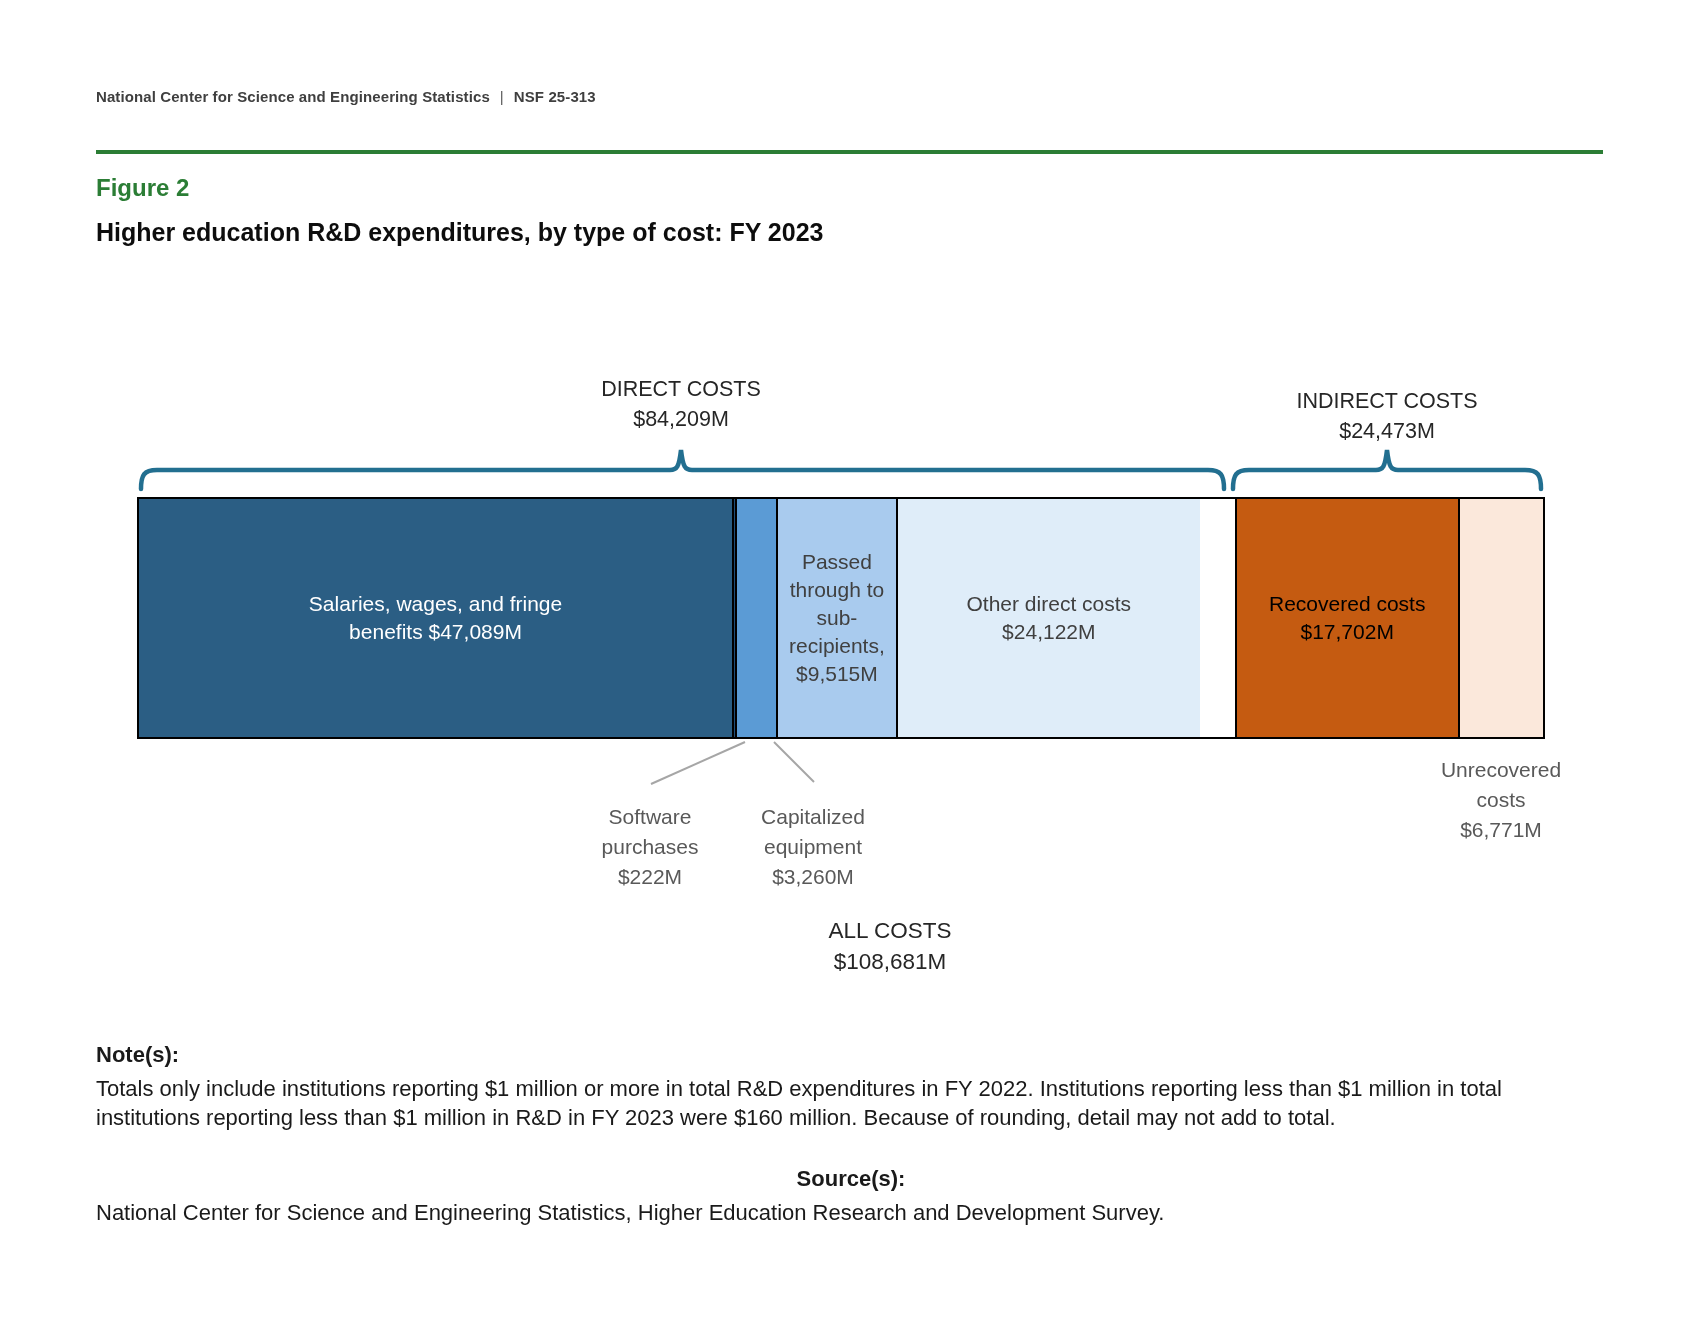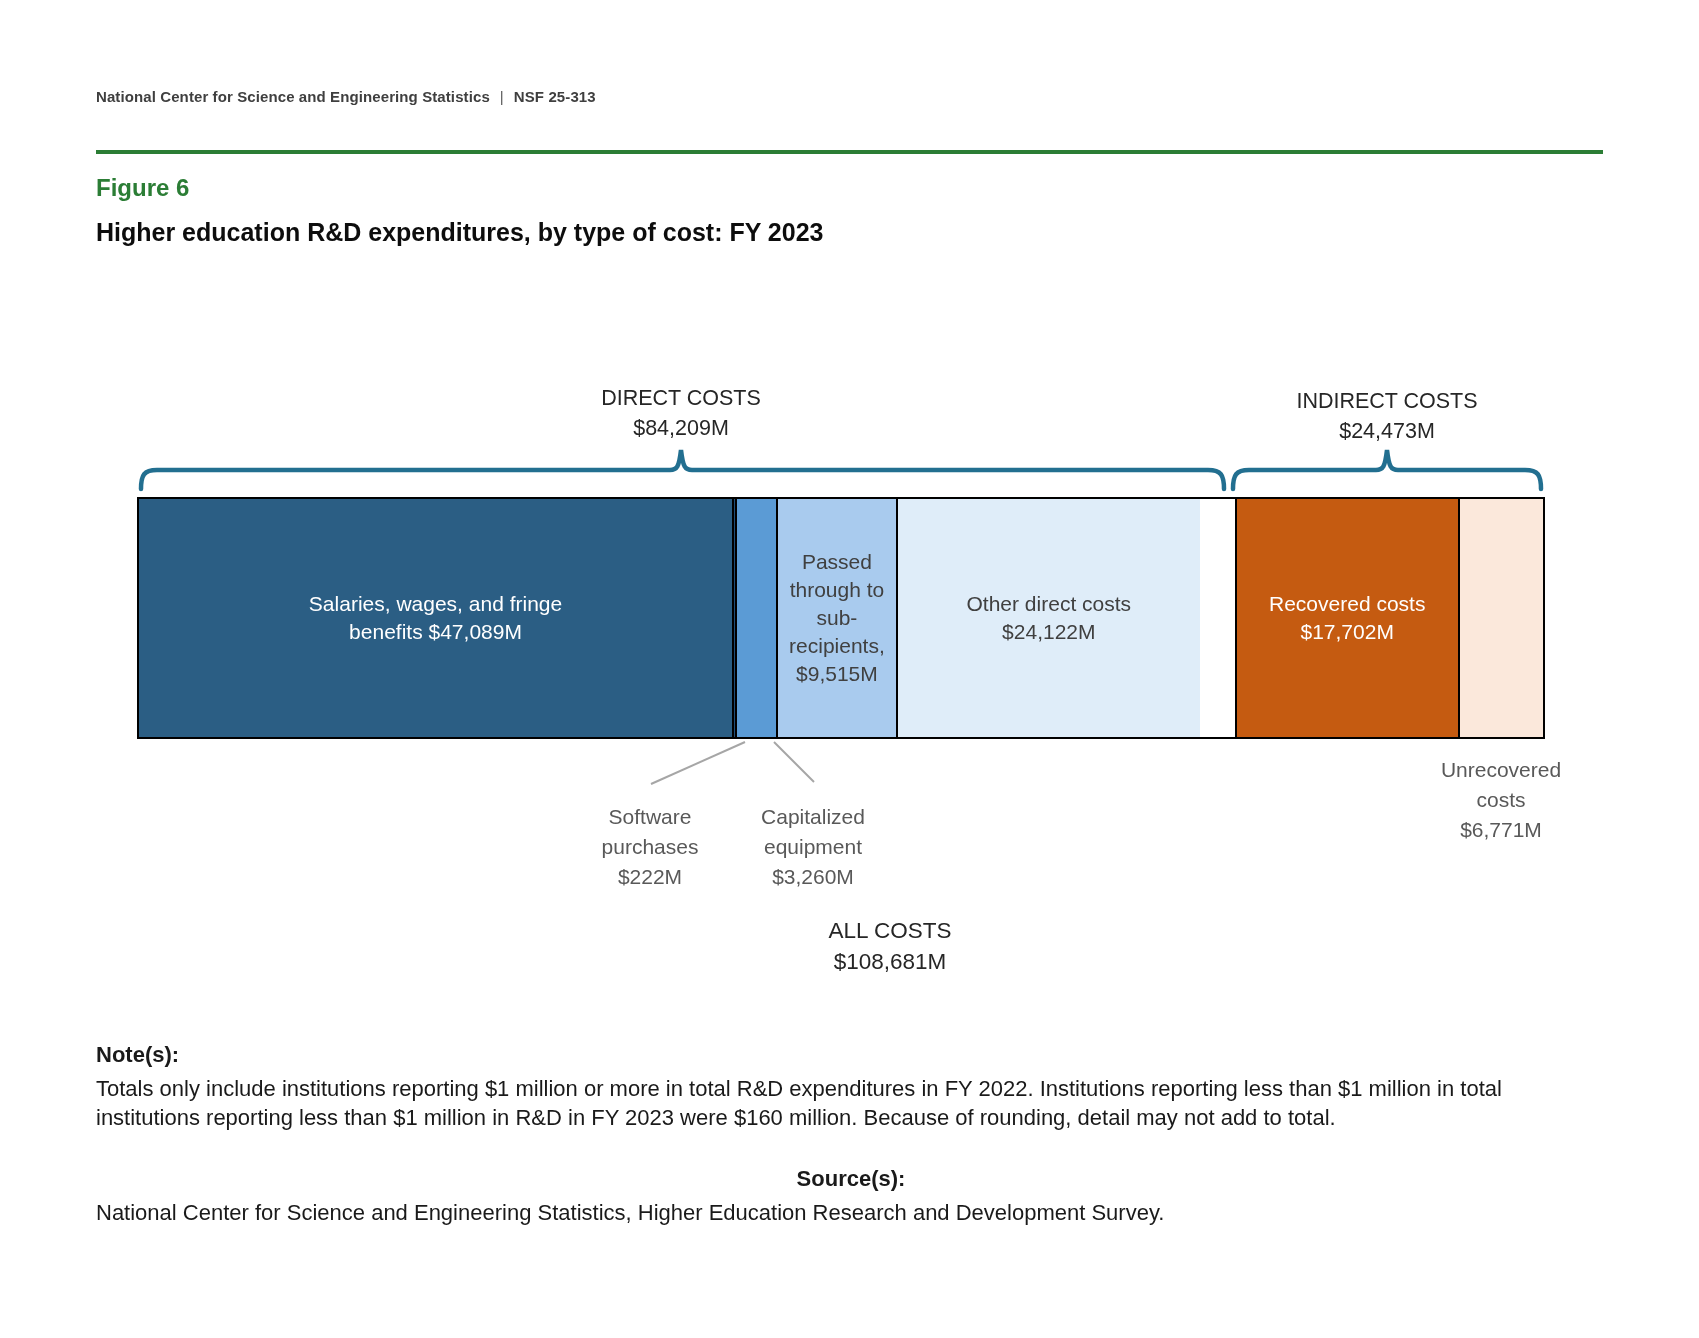--- a/index.html
+++ b/index.html
@@ -10,21 +10,21 @@
   .masthead .sep { margin:0 10px; font-weight:400; color:#5a5a5a; }
 
   .rule { position:absolute; left:96px; top:150px; width:1507px; height:4px; background:#2b7d35; }
 
   .figure-label { position:absolute; left:96px; top:174px; font-size:24px; font-weight:700; color:#2b7d35; }
   .figure-title { position:absolute; left:96px; top:218px; font-size:25px; font-weight:700; color:#0d0d0d; }
 
   .chart { position:absolute; left:137px; top:350px; width:1408px; height:660px; }
 
   .group-heading { position:absolute; transform:translateX(-50%); text-align:center; color:#262626; font-size:21.5px; line-height:30px; white-space:nowrap; }
-  .group-heading.direct { left:544px; top:33px; }
+  .group-heading.direct { left:544px; top:24px; }
   .group-heading.indirect { left:1250px; top:36px; }
 
   .chart-svg { position:absolute; left:0; top:0; width:1408px; height:660px; pointer-events:none; }
 
   .bar { position:absolute; left:0; top:147px; width:1408px; height:242px; display:flex; border:2px solid #000; background:#fff; }
   .seg { height:100%; display:flex; align-items:center; justify-content:center; text-align:center; font-size:21px; line-height:28px; color:#404040; overflow:hidden; }
   .seg + .seg { border-left:2px solid #000; }
   .seg .seg-inner { padding:0 16px; }
   .seg-salaries .seg-inner { max-width:300px; }
 
@@ -46,21 +46,21 @@
 <body>
 
 <div class="page">
 
   <div class="masthead">
     <span>National Center for Science and Engineering Statistics</span><span class="sep">|</span><span>NSF 25-313</span>
   </div>
 
   <div class="rule"></div>
 
-  <div class="figure-label">Figure 6</div>
+  <div class="figure-label">Figure 2</div>
   <div class="figure-title">Higher education R&amp;D expenditures, by type of cost: FY 2023</div>
 
   <div class="chart">
 
     <div class="group-heading direct">
       <div>DIRECT COSTS</div>
       <div>$84,209M</div>
     </div>
     <div class="group-heading indirect">
       <div>INDIRECT COSTS</div>
@@ -86,21 +86,21 @@
         <div class="seg-inner">
           <span>Passed through to sub-recipients,</span> <span style="white-space:nowrap">$9,515M</span>
         </div>
       </div>
       <div class="seg" style="width: 22.1952%; background-color: rgb(223, 237, 249); color: rgb(64, 64, 64);">
         <div class="seg-inner">
           <div>Other direct costs</div>
           <div>$24,122M</div>
         </div>
       </div>
-      <div class="seg" style="width: 16.288%; background-color: rgb(197, 91, 17); color: #ffffff; margin-left: 35px;">
+      <div class="seg" style="width: 16.288%; background-color: rgb(197, 91, 17); color: #000000; margin-left: 35px;">
         <div class="seg-inner">
           <div>Recovered costs</div>
           <div>$17,702M</div>
         </div>
       </div>
       <div class="seg" style="width: 6.23016%; background-color: rgb(251, 232, 219);"></div>
     </div>
 
     <div class="float-label lbl-software">
       <div>Software purchases</div>

